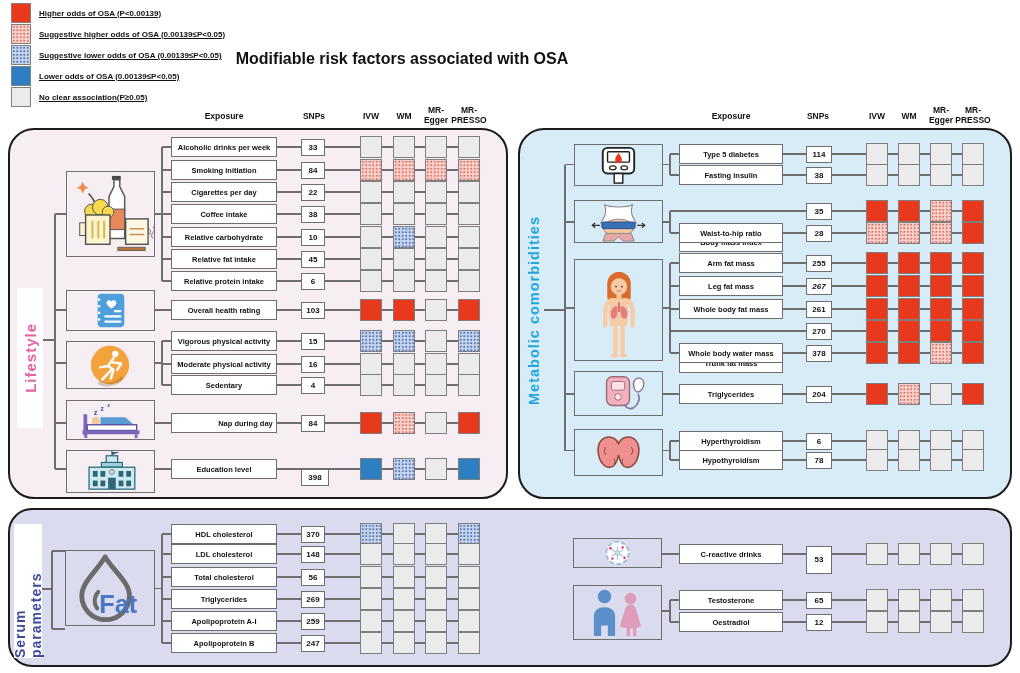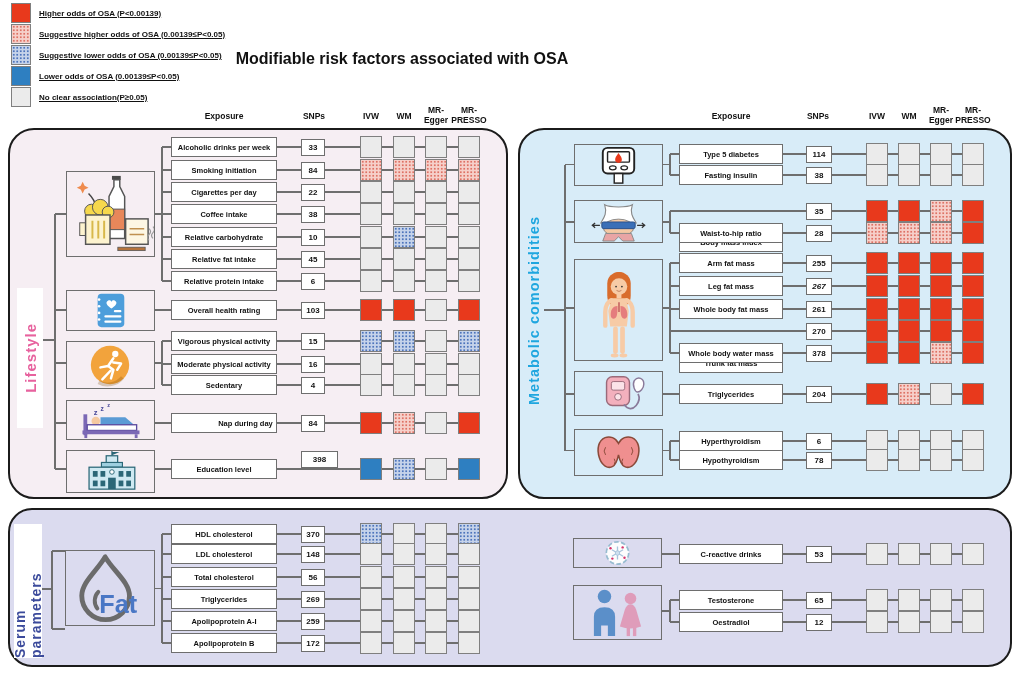--- a/index.html
+++ b/index.html
@@ -254,21 +254,21 @@
  <rect x="53" y="21" width="5" height="6" fill="#2b6777"></rect>
           <rect x="61" y="21" width="5" height="6" fill="#2b6777"></rect>
  <rect x="26" y="31" width="5" height="6" fill="#2b6777"></rect>
           <rect x="34" y="31" width="5" height="6" fill="#2b6777"></rect>
  <rect x="53" y="31" width="5" height="6" fill="#2b6777"></rect>
           <rect x="61" y="31" width="5" height="6" fill="#2b6777"></rect>
  <rect x="42" y="28" width="8" height="12" fill="#2b6777"></rect>
 </svg>
       </div>
       <div class="box expo" style="left: 171px; top: 459px; width: 106px; height: 20px;">Education level</div>
-      <div class="box snp" style="left: 301px; top: 451px; width: 37px; height: 17px;">398</div>
+      <div class="box snp" style="left: 301px; top: 469px; width: 28px; height: 17px;">398</div>
       <div class="sq sq-lower" style="left: 360px; top: 458px;"></div>
       <div class="sq sq-sug_lower" style="left: 393px; top: 458px;"></div>
       <div class="sq sq-none" style="left: 425px; top: 458px;"></div>
       <div class="sq sq-lower" style="left: 458px; top: 458px;"></div>
       <div class="vlabel" style="left: 524px; top: 212.5px; width: 20px; height: 195px;">
         <span style="color: rgb(30, 166, 223); font-size: 14.5px;">Metabolic comorbidities</span>
       </div>
       <div class="iconbox" style="left: 574px; top: 144px; width: 89px; height: 42px;">
         <svg viewBox="0 0 89 42" preserveAspectRatio="xMidYMid meet">
  <rect x="28" y="3" width="33" height="27" rx="5" fill="#fff" stroke="#222" stroke-width="2"></rect>
@@ -430,38 +430,38 @@
       <div class="sq sq-none" style="left: 393px; top: 588px;"></div>
       <div class="sq sq-none" style="left: 425px; top: 588px;"></div>
       <div class="sq sq-none" style="left: 458px; top: 588px;"></div>
       <div class="box expo" style="left: 171px; top: 611px; width: 106px; height: 20px;">Apolipoprotein A-I</div>
       <div class="box snp" style="left: 301px; top: 612.5px; width: 24px; height: 17px;">259</div>
       <div class="sq sq-none" style="left: 360px; top: 610px;"></div>
       <div class="sq sq-none" style="left: 393px; top: 610px;"></div>
       <div class="sq sq-none" style="left: 425px; top: 610px;"></div>
       <div class="sq sq-none" style="left: 458px; top: 610px;"></div>
       <div class="box expo" style="left: 171px; top: 633px; width: 106px; height: 20px;">Apolipoprotein B</div>
-      <div class="box snp" style="left: 301px; top: 634.5px; width: 24px; height: 17px;">172</div>
+      <div class="box snp" style="left: 301px; top: 634.5px; width: 24px; height: 17px;">247</div>
       <div class="sq sq-none" style="left: 360px; top: 632px;"></div>
       <div class="sq sq-none" style="left: 393px; top: 632px;"></div>
       <div class="sq sq-none" style="left: 425px; top: 632px;"></div>
       <div class="sq sq-none" style="left: 458px; top: 632px;"></div>
       <div class="iconbox" style="left: 573px; top: 538px; width: 89px; height: 30px;">
         <svg viewBox="0 0 89 30" preserveAspectRatio="xMidYMid meet">
  <circle cx="44.5" cy="15" r="12" fill="#fdfdfd" stroke="#98bcd0" stroke-width="1.8" stroke-dasharray="5 2.5"></circle>
  <path d="M44.5 8v14M38.5 11.5l12 7M50.5 11.5l-12 7" stroke="#a8c4dc" stroke-width="1.4"></path>
  <circle cx="44.5" cy="15" r="2.4" fill="#cfe0ee" stroke="#a8c4dc"></circle>
  <circle cx="37" cy="10" r="1.3" fill="#d6336c"></circle>
           <circle cx="52" cy="20" r="1.3" fill="#d6336c"></circle>
  <circle cx="39" cy="21" r="1.3" fill="#d6336c"></circle>
           <circle cx="50" cy="9" r="1.3" fill="#d6336c"></circle>
 </svg>
       </div>
       <div class="box expo" style="left: 679px; top: 544px; width: 104px; height: 20px;">C-reactive drinks</div>
-      <div class="box snp" style="left: 806px; top: 545.5px; width: 26px; height: 17px;">53</div>
+      <div class="box snp" style="left: 806px; top: 545.5px; width: 26px; height: 28px;">53</div>
       <div class="sq sq-none" style="left: 866px; top: 543px;"></div>
       <div class="sq sq-none" style="left: 898px; top: 543px;"></div>
       <div class="sq sq-none" style="left: 930px; top: 543px;"></div>
       <div class="sq sq-none" style="left: 962px; top: 543px;"></div>
       <div class="iconbox" style="left: 573px; top: 585px; width: 89px; height: 55px;">
         <svg viewBox="0 0 89 55" preserveAspectRatio="xMidYMid meet">
  <circle cx="31" cy="11" r="7" fill="#5b8fc9"></circle>
  <path d="M20 52V32q0-10 11-10t11 10v20h-7.5V41h-7v11z" fill="#5b8fc9"></path>
  <circle cx="58" cy="13" r="6" fill="#df9cba"></circle>
  <rect x="54" y="42" width="3.5" height="10" fill="#df9cba"></rect>

